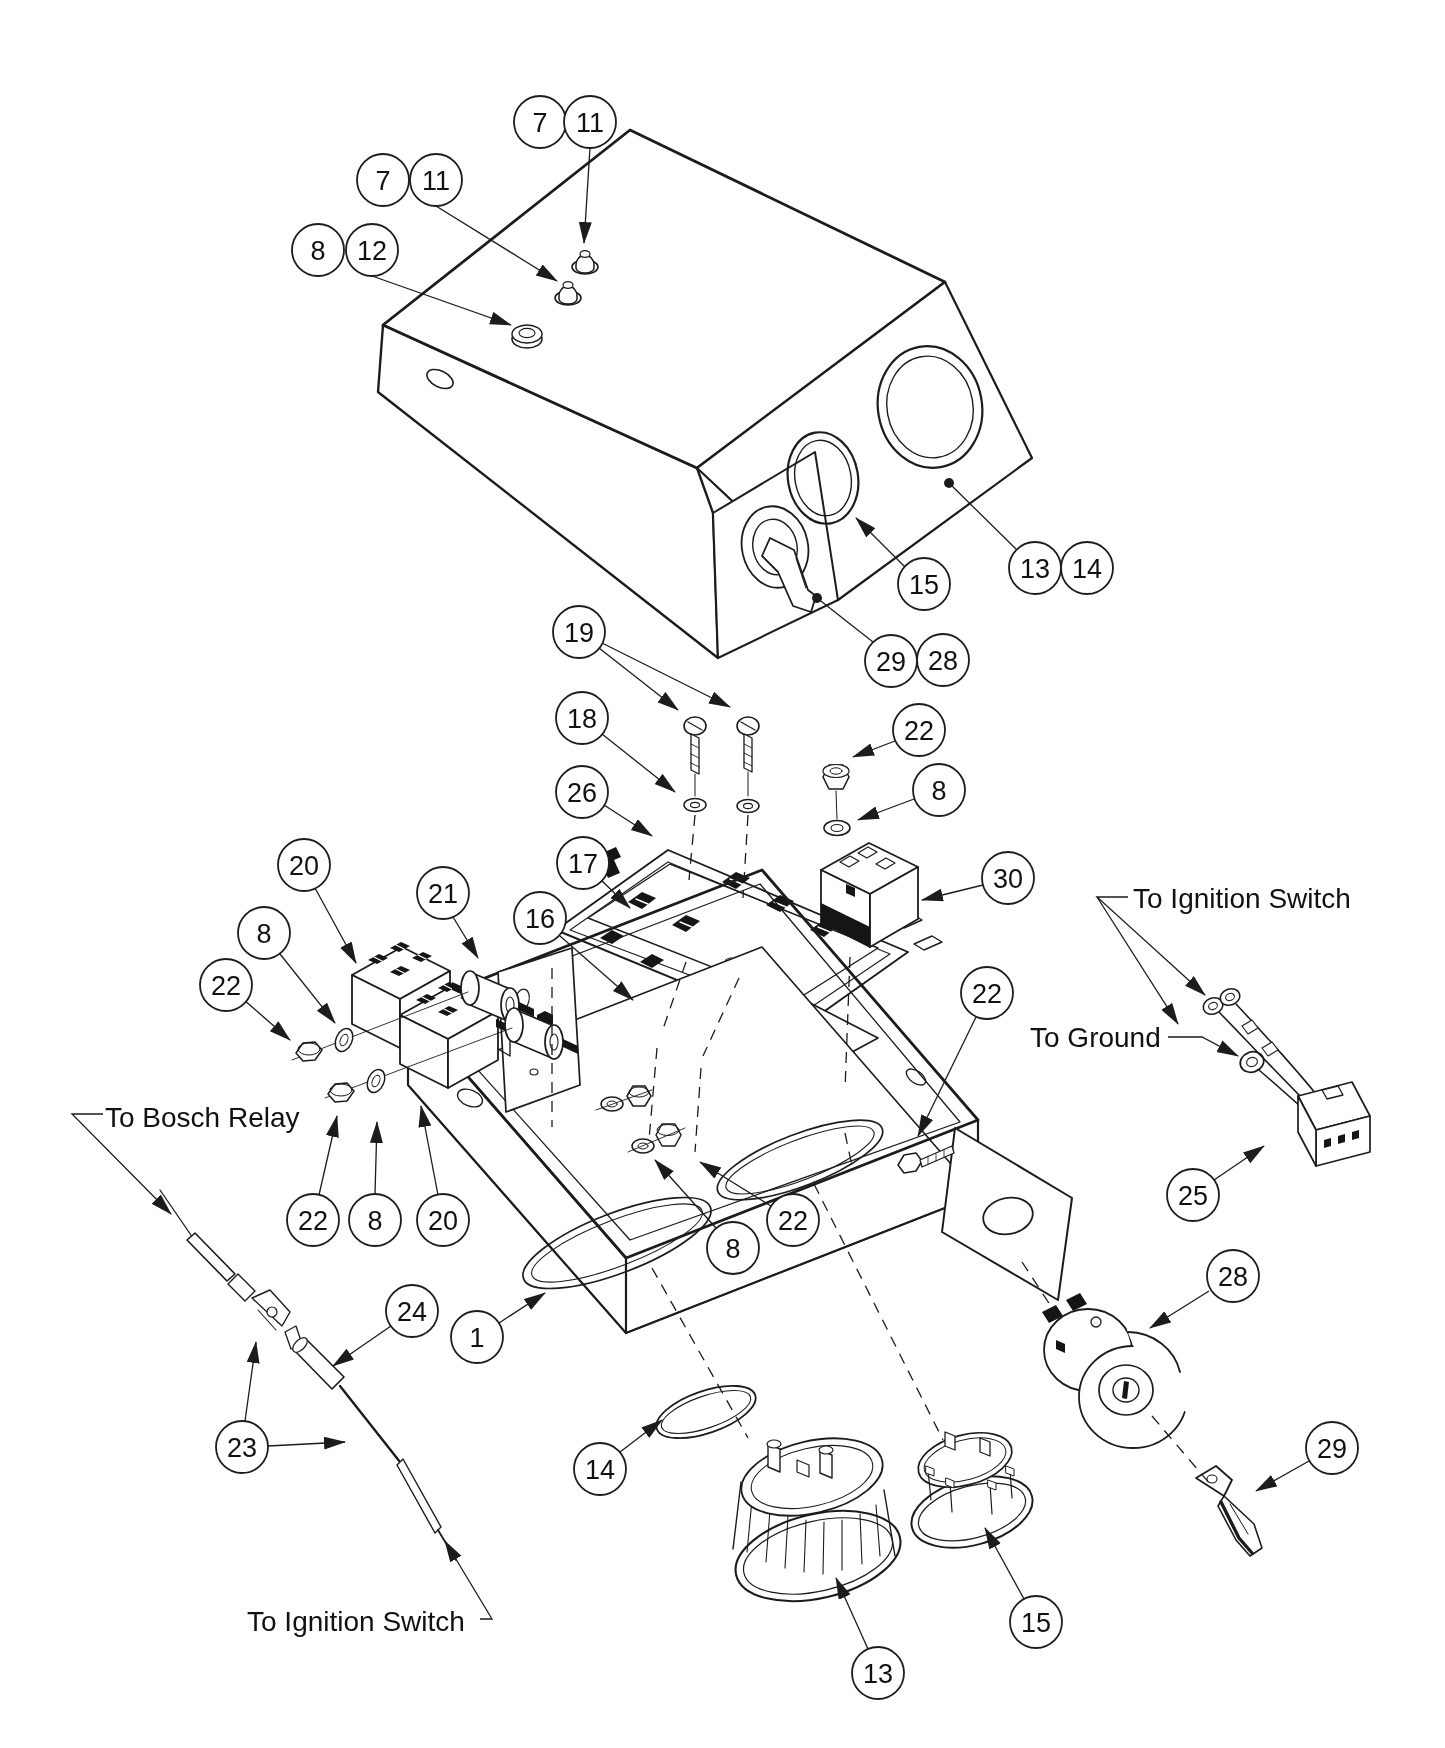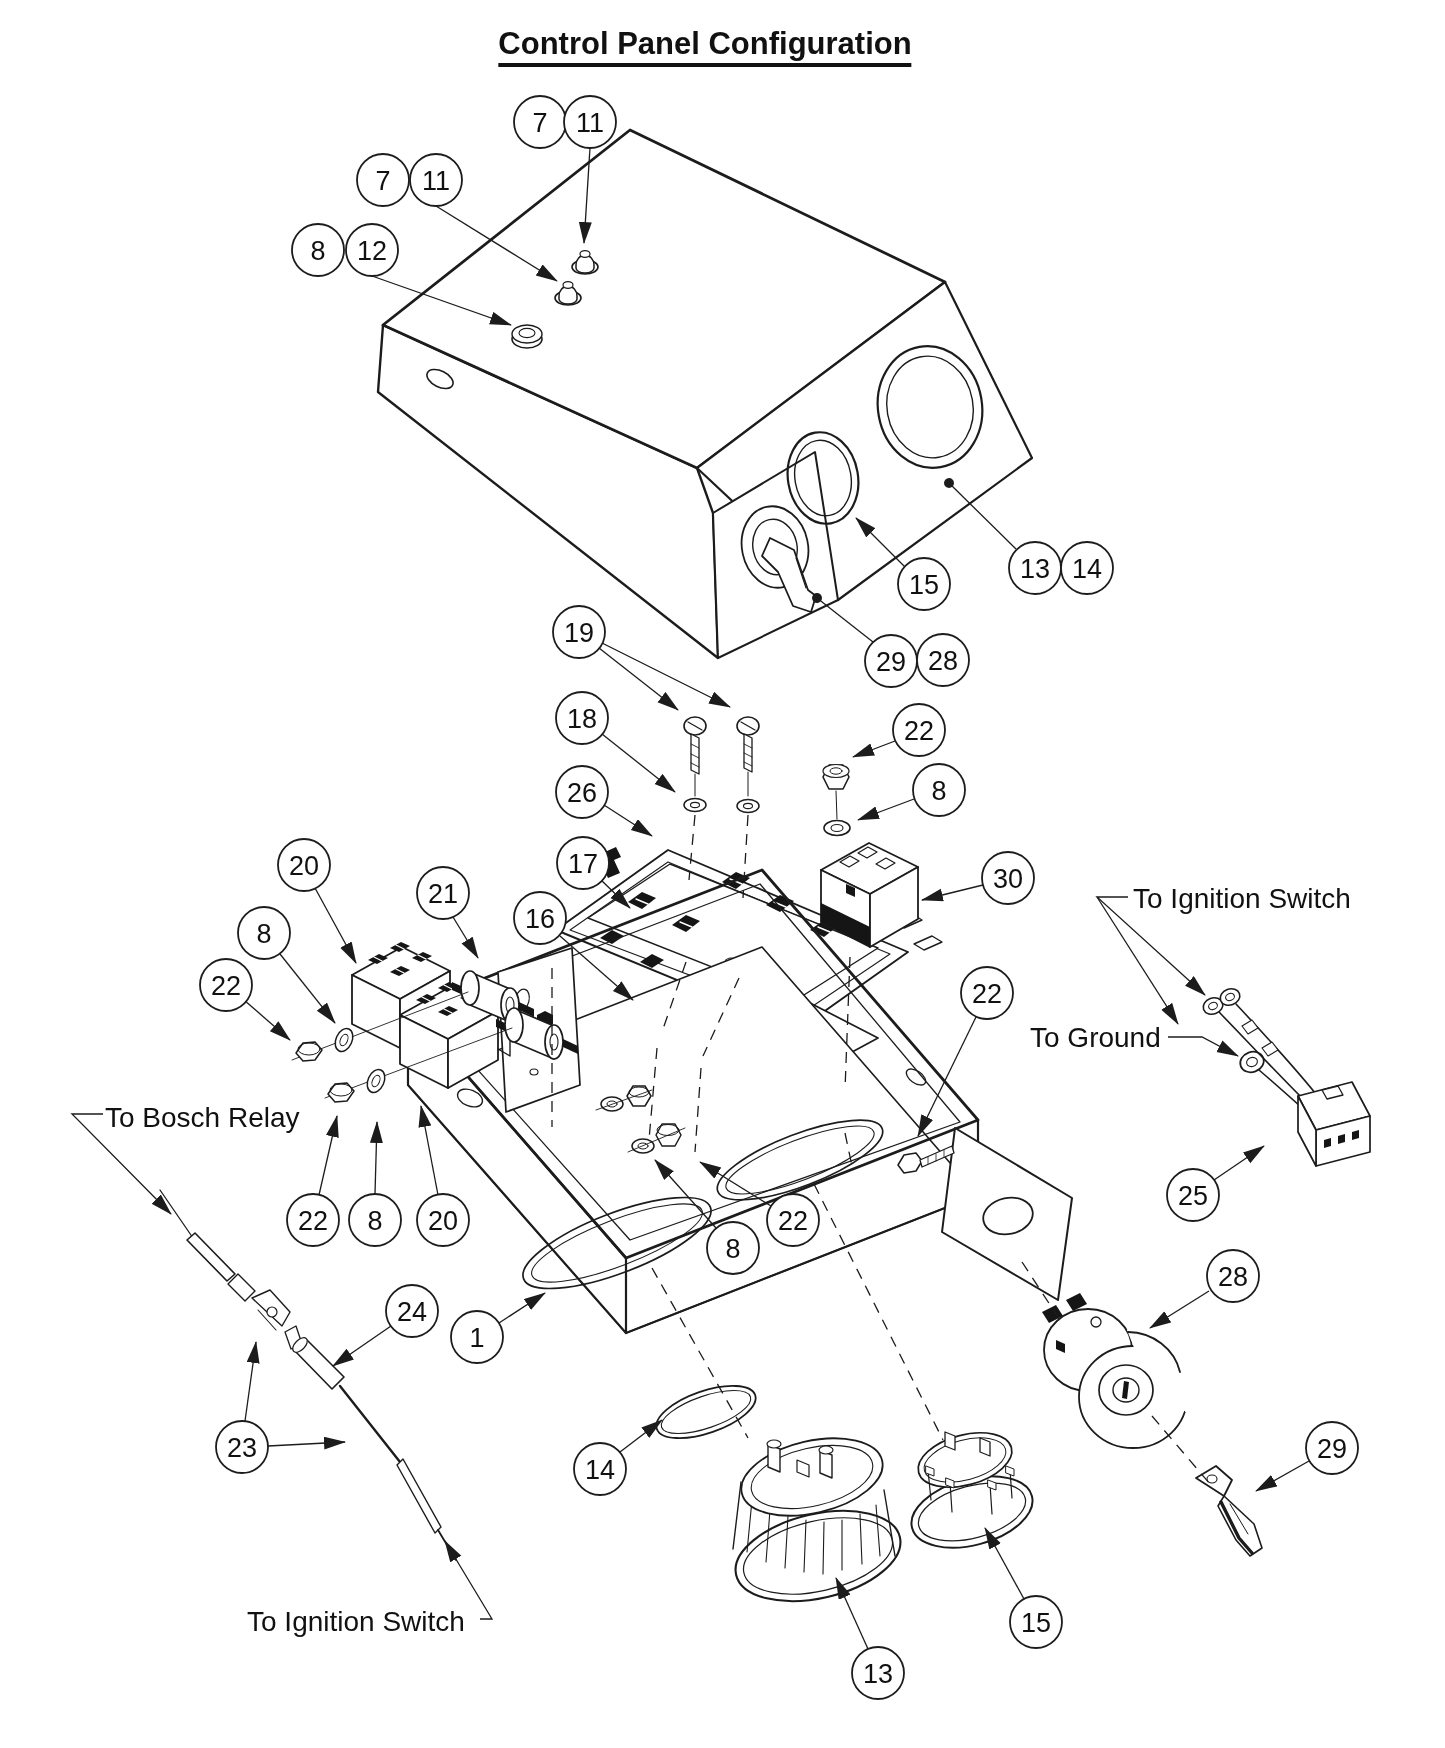--- a/index.html
+++ b/index.html
@@ -9,21 +9,20 @@
         font-size:31px;font-weight:bold;color:#111;border-bottom:4px solid #111;
         padding-bottom:1px;white-space:nowrap;}
   svg{position:absolute;left:0;top:0;}
   .lbl{font-size:28px;fill:#111;}
   .bn{font-size:27px;fill:#111;}
 </style>
 </head>
 <body>
 
 <div class="page">
-  <div class="page-title">Control Panel Configuration</div>
 
   <svg id="art" width="1445" height="1748" viewBox="0 0 1445 1748">
     <defs>
       <marker id="arrowM" markerWidth="26" markerHeight="16" refX="21" refY="6.5" orient="auto" markerUnits="userSpaceOnUse">
         <path d="M0,0 L22,6.5 L0,13 Z" fill="#1c1c1c"></path>
       </marker>
       <marker id="dotM" markerWidth="12" markerHeight="12" refX="6" refY="6" orient="auto" markerUnits="userSpaceOnUse">
         <circle cx="6" cy="6" r="5" fill="#1c1c1c"></circle>
       </marker>
     </defs>

